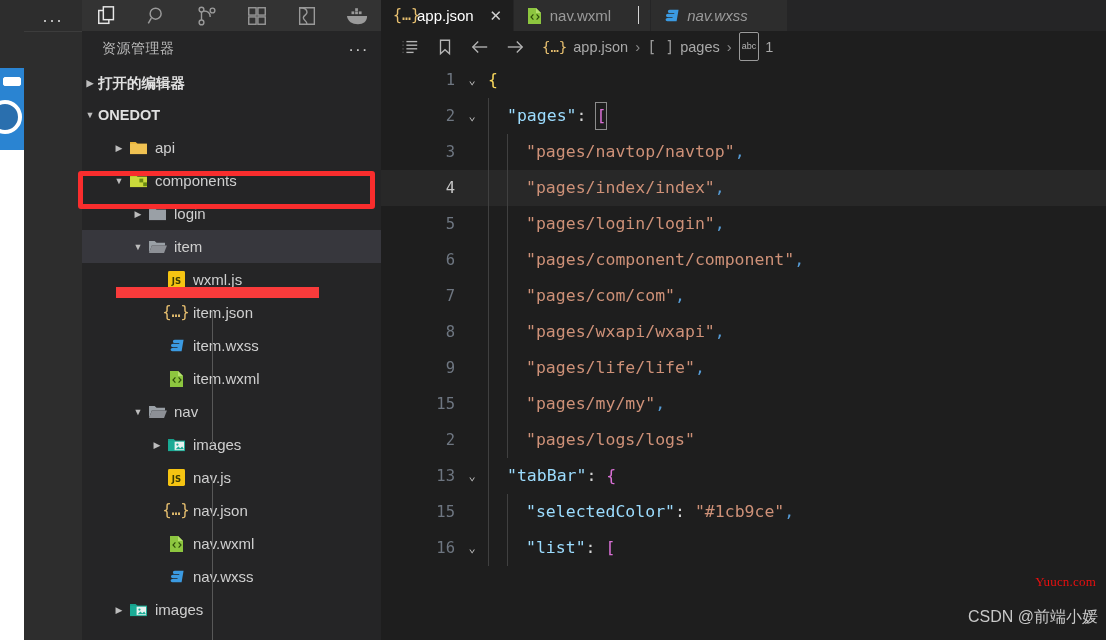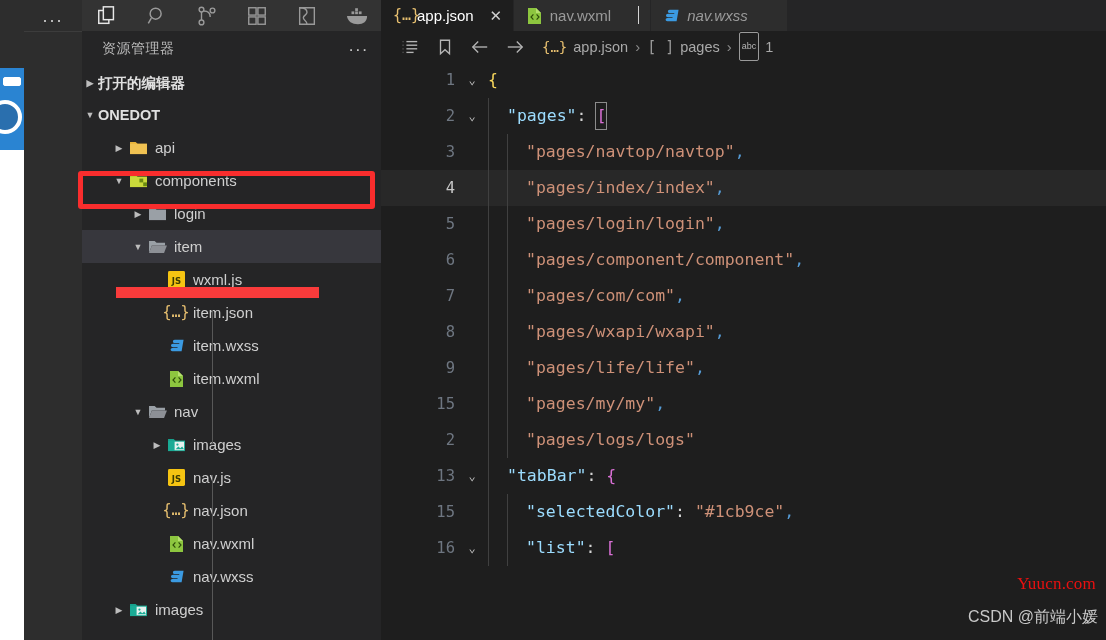--- a/index.html
+++ b/index.html
@@ -191,21 +191,21 @@
   .k-comma { color: #569cd6; }
 
   .bracket-box {
     display: inline-block; border: 1px solid #8c8c8c;
     margin: 0 -1px; padding: 0 0px; line-height: 26px;
   }
 
   .watermark-red {
     position: absolute; right: 10px; top: 574px;
     color: #e81010; font-family: "Liberation Serif", serif;
-    font-size: 17px; letter-spacing: .2px;
+    font-size: 13px; letter-spacing: .2px;
   }
   .watermark-gray {
     position: absolute; right: 8px; top: 607px;
     color: #c8c8c8; font-size: 16px;
   }
 </style>
 </head>
 <body>
 
 <div id="app">

